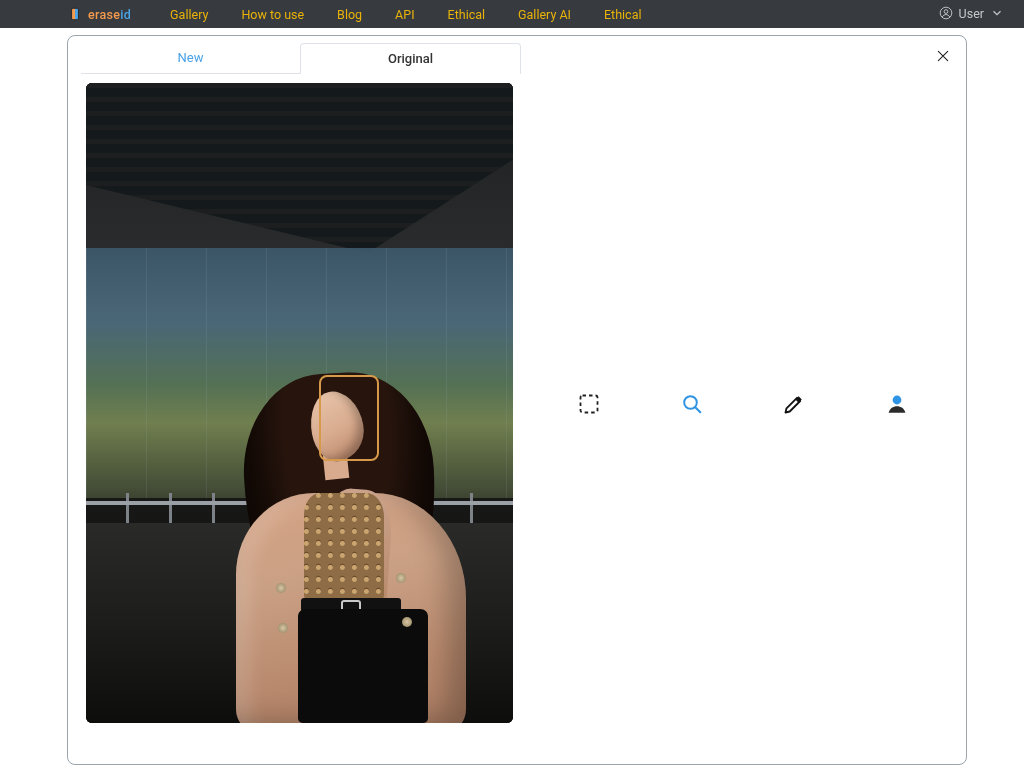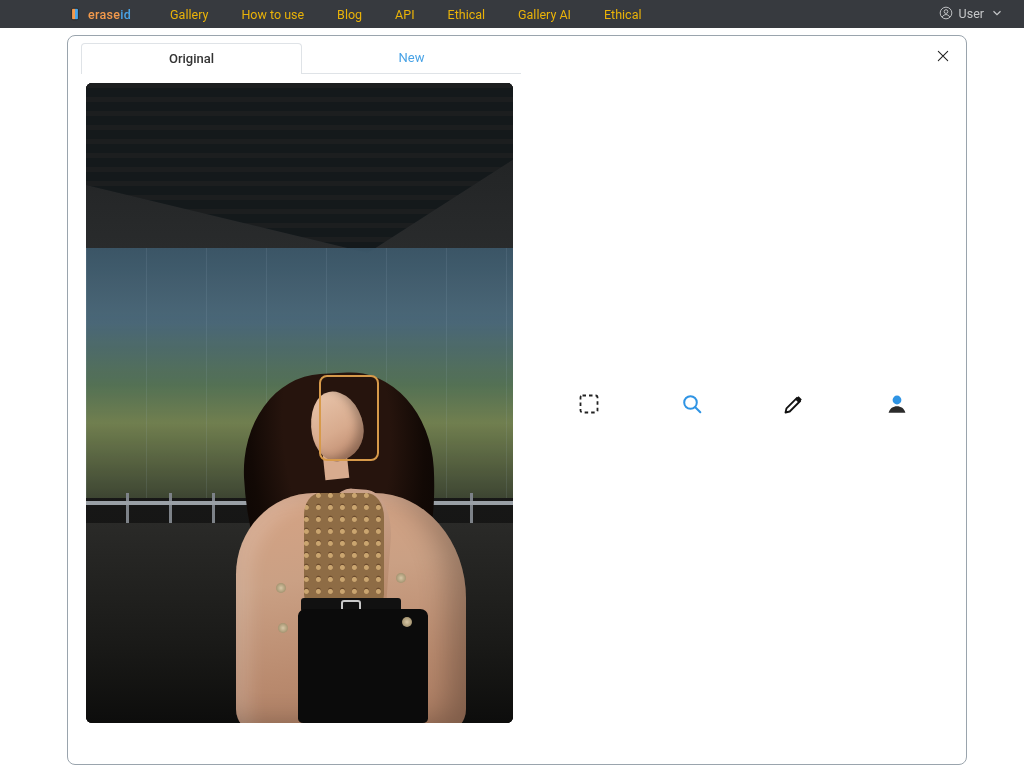--- a/index.html
+++ b/index.html
@@ -230,22 +230,22 @@
 <div class="card">
   <div class="close-btn">
     <span>
       <svg viewBox="0 0 24 24">
           <path d="M5 5l14 14M19 5L5 19" stroke="#222" stroke-width="1.6" stroke-linecap="round"></path>
         </svg>
     </span>
   </div>
 
   <div class="tabs">
+    <div class="tab inactive">New</div>
     <div class="tab active">Original</div>
-    <div class="tab inactive">New</div>
   </div>
 
   <div class="image-wrap">
     <div class="photo">
       <div class="ceiling"></div>
       <div class="glass-band"></div>
       <div class="railing"></div>
       <div class="ground"></div>
       <div class="subject">
         <div class="hair"></div>

